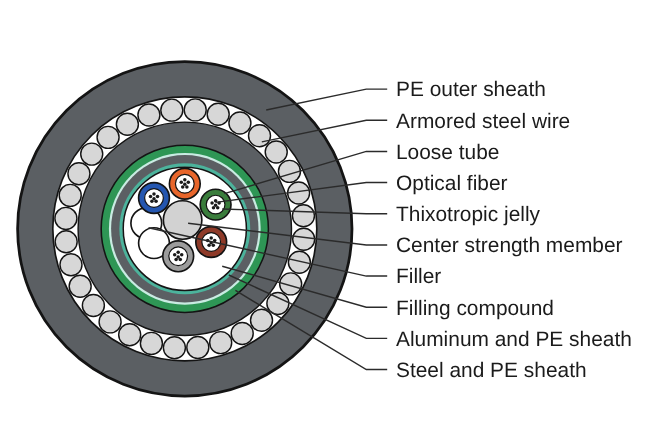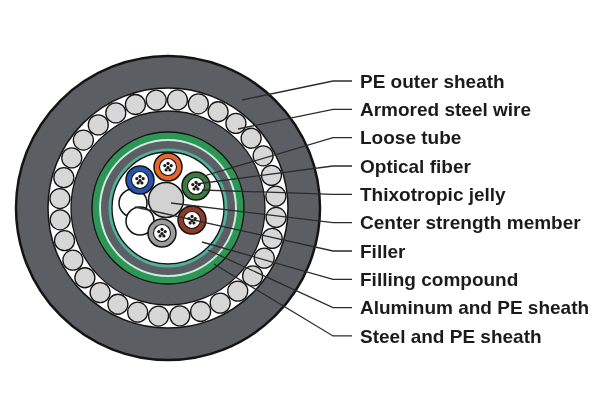--- a/index.html
+++ b/index.html
@@ -1,17 +1,17 @@
 <!DOCTYPE html>
 <html><head>
 <meta charset="utf-8">
 <style>
   html,body{margin:0;padding:0;background:#ffffff;}
   #stage{position:relative;width:600px;height:400px;background:#ffffff;overflow:hidden;
-         font-family:"Liberation Sans", sans-serif;font-weight:bold;}
+         font-family:"Liberation Sans", sans-serif;}
   svg{display:block;}
   text{font-family:"Liberation Sans", sans-serif;font-size:19px;fill:#1b1b1b;}
 </style>
 </head>
 <body>
 
 <div id="stage">
   <svg id="diagram" width="600" height="400" viewBox="0 0 600 400">
     <g id="cable">
         <circle cx="168" cy="208" r="152" fill="#5b5f63" stroke="#141414" stroke-width="2.5"></circle>

